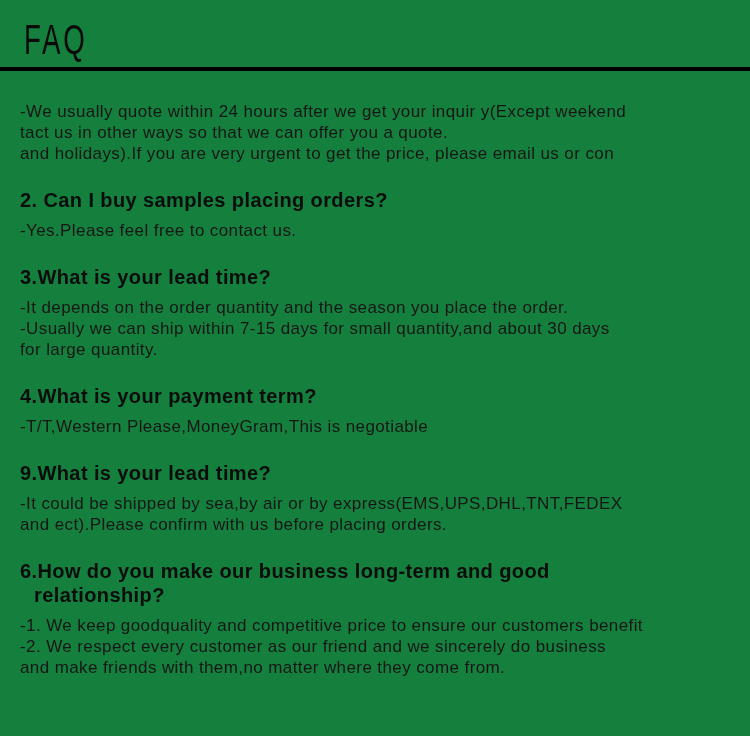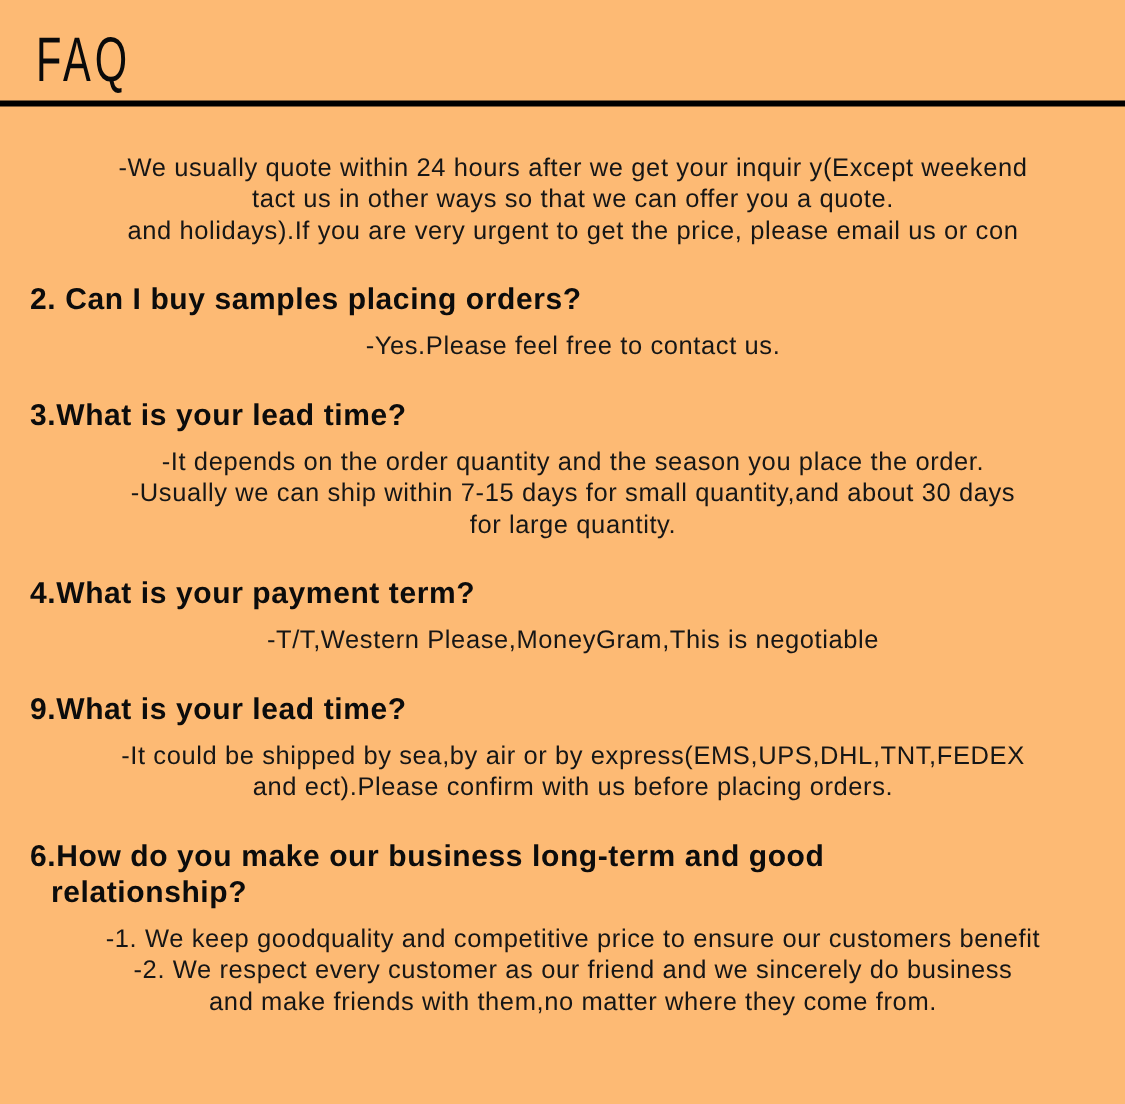--- a/index.html
+++ b/index.html
@@ -7,21 +7,21 @@
     width: 750px;
     height: 736px;
     background: #ffffff;
     font-family: "Liberation Sans", "DejaVu Sans", sans-serif;
     color: #111111;
     overflow: hidden;
   }
   .page {
     width: 750px;
     height: 736px;
-    background: #fdba74;
+    background: #15803d;
   }
   .header {
     padding: 20px 0 0 24px;
   }
   .title {
     display: inline-block;
     font-size: 42px;
     line-height: 40px;
     font-weight: 400;
     letter-spacing: 4px;
@@ -51,21 +51,20 @@
     letter-spacing: 0.4px;
     white-space: nowrap;
     color: #0c0c0c;
   }
   .q-line.cont {
     padding-left: 14px;
   }
   .answers {
     margin-top: 8px;
     margin-left: 0;
-    text-align: center;
   }
   .a-line {
     font-size: 17px;
     line-height: 21px;
     letter-spacing: 0.4px;
     white-space: nowrap;
     color: #161616;
   }
 </style>
 </head>

